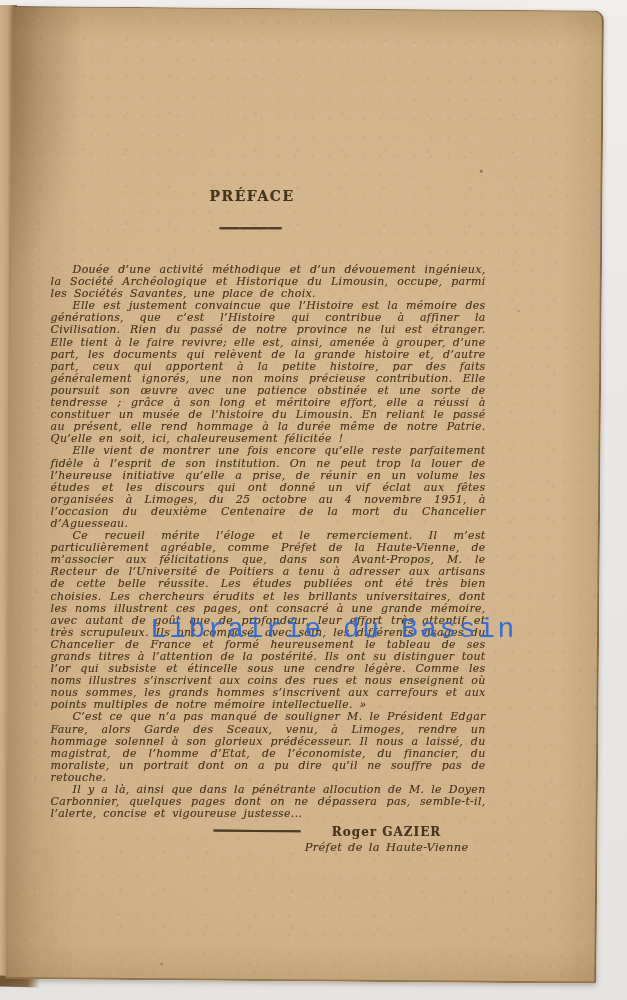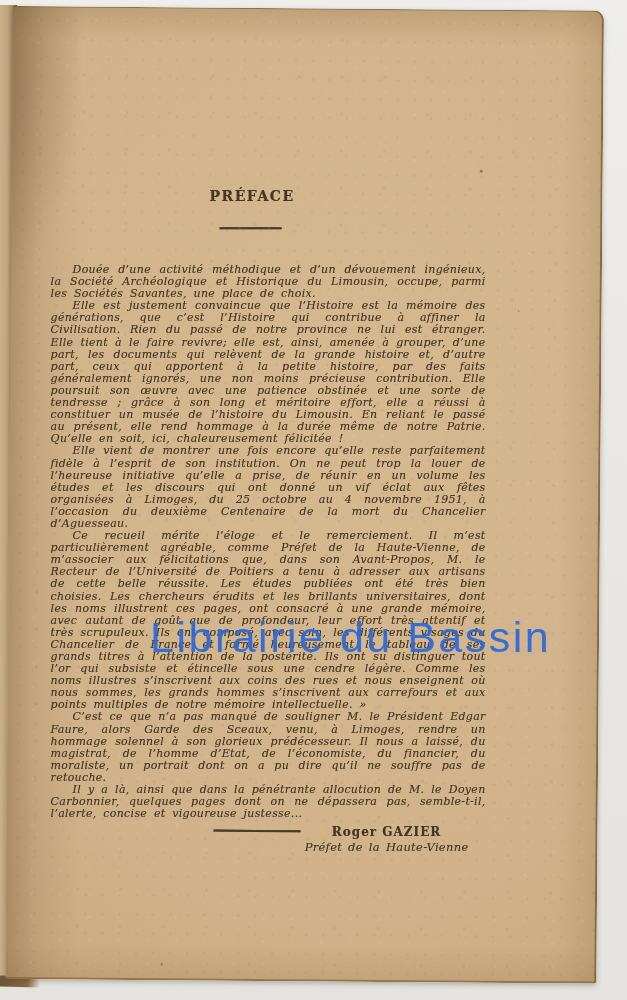--- a/index.html
+++ b/index.html
@@ -80,22 +80,22 @@
     text-shadow:0 0 0.5px rgba(70,53,31,0.55);
   }
   .sig-role{
     font-size:11.5px;font-style:italic;letter-spacing:0.3px;word-spacing:2px;line-height:15px;
     text-shadow:0 0 0.5px rgba(70,53,31,0.45);
   }
   .rule-footer{position:absolute;left:207px;top:822px;width:87px;}
   
   .watermark{
     position:absolute;left:150px;top:616px;z-index:5;
-    font-family:Liberation Sans, sans-serif;
-    font-size:43px;line-height:1;letter-spacing:2.5px;white-space:nowrap;
+    font-family:Liberation Mono, monospace;
+    font-size:28px;line-height:1;letter-spacing:2.5px;white-space:nowrap;
     opacity:0.93;
   }
 </style>
 </head>
 <body>
 
 <div class="photo">
   <div class="gutter"></div>
   <div class="under-edge"></div>
 

